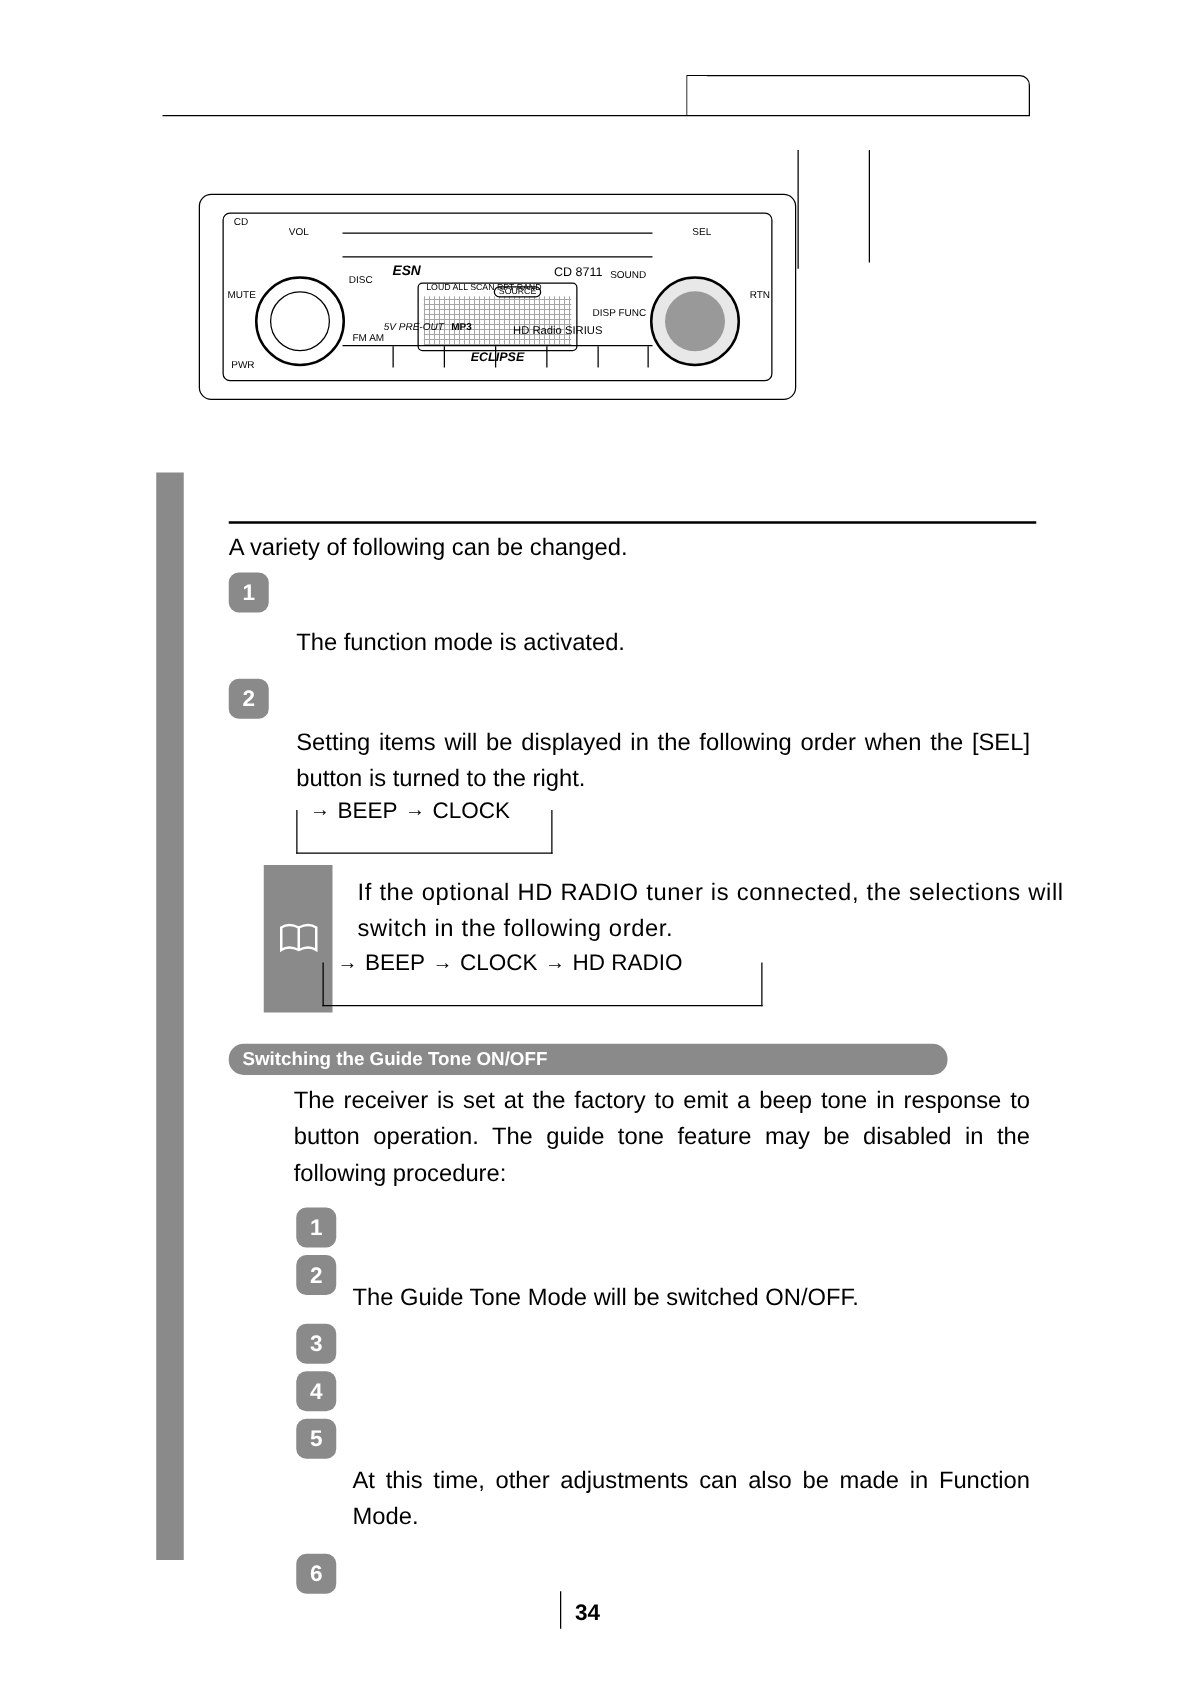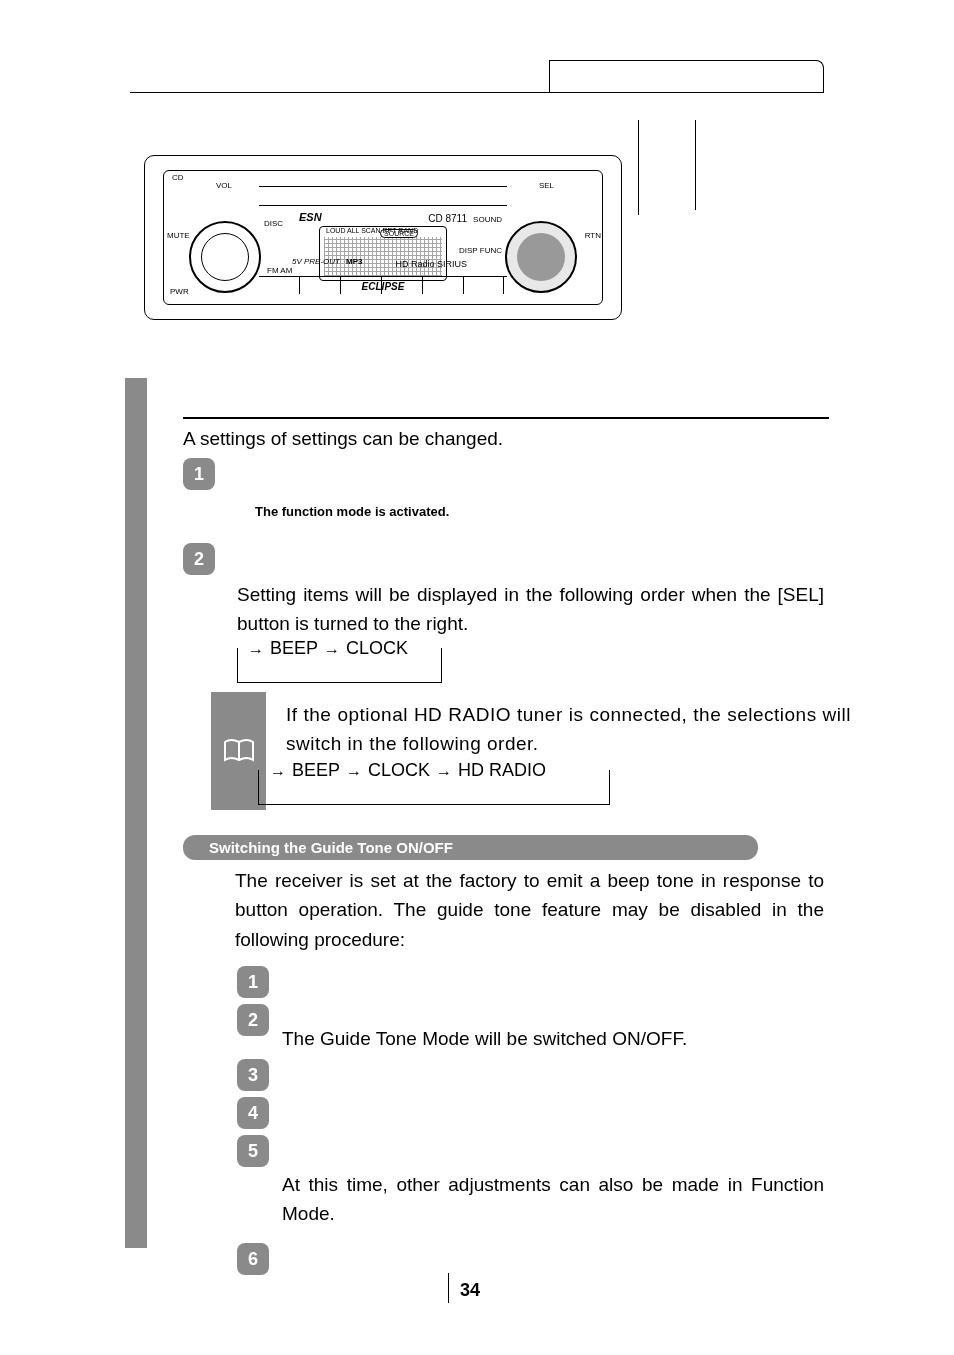--- a/index.html
+++ b/index.html
@@ -6,21 +6,21 @@
     body {
       font-family: Arial, Helvetica, sans-serif;
       background: #fff;
       width: 954px;
       height: 1355px;
       position: relative;
       color: #000;
     }
     .top-border { position: absolute; top: 92px; left: 130px; right: 130px; height: 1px; background: #000; }
     .top-box { position: absolute; top: 60px; right: 130px; width: 275px; height: 32px; border-left: 1px solid #000; border-top: 1px solid #000; border-right: 1px solid #000; border-radius: 0 8px 0 0; }
-    .device-image { position: absolute; top: 155px; left: 144px; width: 478px; height: 165px; border: 1.5px solid #000; border-radius: 10px; background: #fff; }
+    .device-image { position: absolute; top: 155px; left: 159px; width: 478px; height: 165px; border: 1.5px solid #000; border-radius: 10px; background: #fff; }
     .device-inner { position: absolute; inset: 14px 18px; border: 1px solid #000; border-radius: 6px; }
     .device-display { position: absolute; top: 15px; left: 95px; right: 95px; height: 20px; border-top: 1px solid #000; border-bottom: 1px solid #000; }
     .device-circle-l { position: absolute; left: 25px; top: 50px; width: 72px; height: 72px; border: 2px solid #000; border-radius: 50%; }
     .device-circle-l::after { content:""; position:absolute; inset:10px; border:1px solid #000; border-radius:50%; }
     .device-circle-r { position: absolute; right: 25px; top: 50px; width: 72px; height: 72px; border: 2px solid #000; border-radius: 50%; background: #e8e8e8; }
     .device-circle-r-dark { position:absolute; inset:10px; background:#999; border-radius:50%; }
     .device-center { position: absolute; left: 155px; right: 155px; top: 55px; height: 55px; }
     .device-btns { position: absolute; left: 95px; right: 95px; bottom: 10px; height: 18px; border-top: 1px solid #000; }
     .device-btns span { display:inline-block; width:16.5%; height:100%; border-right:1px solid #000; position:relative; }
     .device-logo { position:absolute; left:135px; top:40px; font-size:11px; font-style:italic; font-weight:bold; }
@@ -29,36 +29,36 @@
     .device-eclipse { position:absolute; left:50%; bottom:12px; transform:translateX(-50%); font-size:10px; font-style:italic; font-weight:bold; }
     .device-labels-small { position:absolute; font-size:8px; }
     .lead-line-1 { position:absolute; top:120px; left:638px; width:1px; height:95px; background:#000; }
     .lead-line-2 { position:absolute; top:120px; left:695px; width:1px; height:90px; background:#000; }
 
     .section-hr { position:absolute; left:183px; right:125px; top:417px; height:1.5px; background:#000; }
     .sidebar { position: absolute; left: 125px; top: 378px; width: 22px; height: 870px; background: #8a8a8a; }
     .intro { position: absolute; left: 183px; top: 428px; font-size: 19px; }
     .step-badge { display: inline-flex; width: 32px; height: 32px; background: #8a8a8a; border-radius: 8px; align-items: center; justify-content: center; color: #fff; font-weight: bold; font-size: 18px; }
     .step1 { position: absolute; left: 183px; top: 458px; display:flex; align-items:center; gap:10px; }
-    .step1-sub { position: absolute; left: 255px; top: 504px; font-size: 13px; font-weight: bold; }
+    .step1-sub { position: absolute; left: 237px; top: 504px; font-size: 19px; }
     .step2 { position: absolute; left: 183px; top: 543px; display:flex; align-items:center; gap:10px; }
     .step2-sub { position: absolute; left: 237px; top: 580px; right: 130px; font-size: 19px; line-height: 1.55; text-align: justify; }
     .flow1-box { position: absolute; left: 237px; top: 648px; width: 205px; height: 35px; border-left:1px solid #000; border-right:1px solid #000; border-bottom:1px solid #000; }
     .flow1 { position:absolute; left:248px; top:638px; display:flex; align-items:center; gap:6px; font-size:18px; }
     .arrow { font-size: 16px; }
 
     .info-box { position: absolute; left: 183px; top: 692px; width: 640px; height: 118px; margin-left: 28px; }
     .info-icon-area { position:absolute; left:0; top:0; width:55px; height:100%; background:#8a8a8a; display:flex; align-items:center; justify-content:center; }
     .info-svg { width:32px; height:26px; }
     .info-text { position:absolute; left:75px; top:8px; right:0; font-size:19px; line-height:1.55; text-align:justify; letter-spacing:0.5px; }
     .flow2-box { position:absolute; left:258px; top:770px; width:352px; height:35px; border-left:1px solid #000; border-right:1px solid #000; border-bottom:1px solid #000; }
     .flow2 { position:absolute; left:270px; top:760px; display:flex; align-items:center; gap:6px; font-size:18px; }
 
     .pill { position:absolute; left:183px; top:835px; width:575px; height:25px; background:#8a8a8a; border-radius:12px; }
-    .pill span { color:#fff; font-size:15px; font-weight:bold; padding-left:26px; line-height:25px; }
+    .pill span { color:#fff; font-size:15px; font-weight:bold; padding-left:11px; line-height:25px; }
     .pill-text { position:absolute; left:235px; top:866px; right:130px; font-size:19px; line-height:1.55; text-align:justify; }
 
     .g-step { position:absolute; display:flex; align-items:center; gap:12px; font-size:19px; }
     .g1 { left:237px; top:966px; }
     .g2 { left:237px; top:1004px; }
     .g2-sub { position:absolute; left:282px; top:1028px; font-size:19px; }
     .g3 { left:237px; top:1059px; }
     .g4 { left:237px; top:1097px; }
     .g5 { left:237px; top:1135px; }
     .g5-sub { position:absolute; left:282px; top:1170px; right:130px; font-size:19px; line-height:1.55; text-align:justify; }
@@ -106,21 +106,21 @@
     <div class="device-radio-logos">HD Radio  SIRIUS</div>
     <div class="device-btns">
       <span></span><span></span><span></span><span></span><span></span><span></span>
     </div>
     <div class="device-eclipse">ECLIPSE</div>
   </div>
 </div>
 
 <div class="sidebar"></div>
 <div class="section-hr"></div>
-<div class="intro">A settings of settings can be changed.</div>
+<div class="intro">A variety of following can be changed.</div>
 
 <div class="step1">
   <span class="step-badge">1</span>
 </div>
 <div class="step1-sub">The function mode is activated.</div>
 
 <div class="step2">
   <span class="step-badge">2</span>
 </div>
 <div class="step2-sub">Setting items will be displayed in the following order when the [SEL] button is turned to the right.</div>

